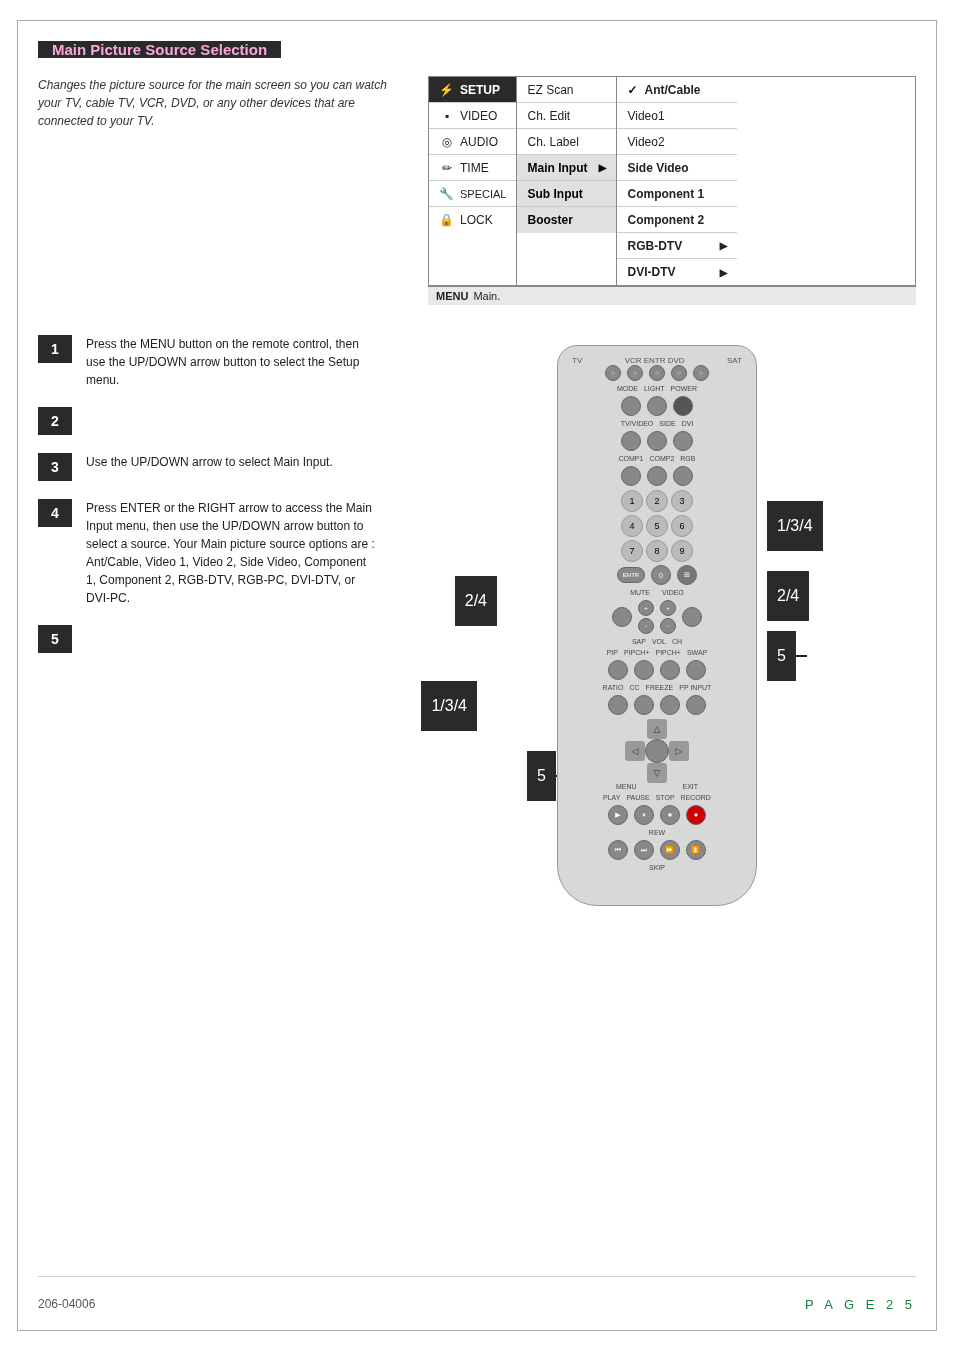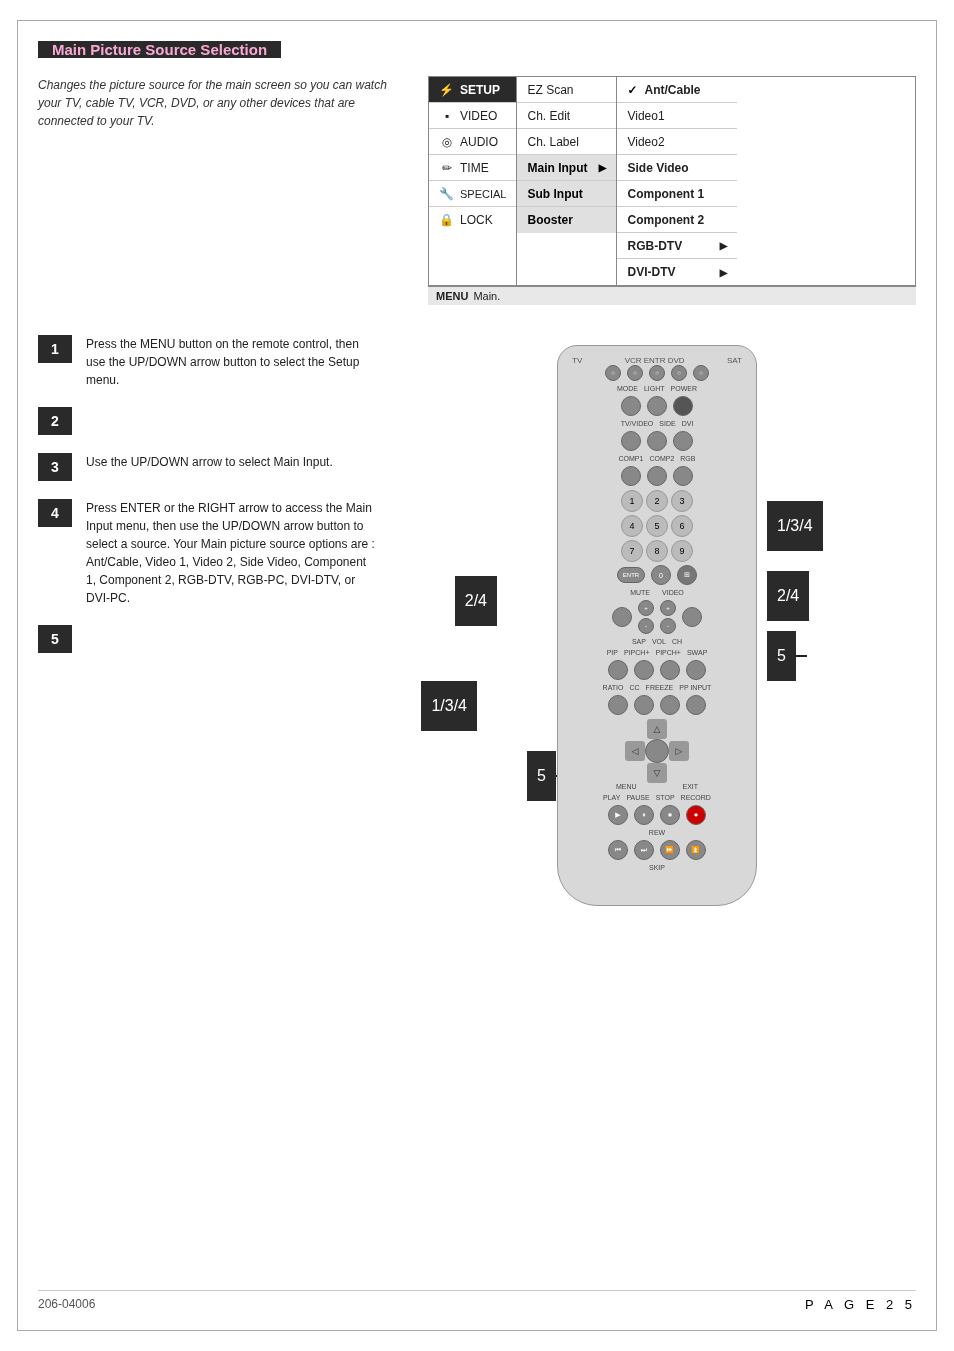--- a/index.html
+++ b/index.html
@@ -236,26 +236,26 @@
     .page-footer {
       position: absolute;
       bottom: 18px;
       left: 20px;
       right: 20px;
       display: flex;
       justify-content: space-between;
       font-size: 12px;
       color: #555;
       border-top: 1px solid #ccc;
-      padding-top: 6px;
+      padding-top: 20px;
     }
     .page-num {
       font-size: 13px;
       letter-spacing: 4px;
-      color: #000000;
+      color: #15803d;
       text-align: right;
     }
     
     .checkmark { color: #000; font-weight: bold; margin-right: 2px; }
   </style>
 </head>
 <body>
 
 <div class="page">
   

